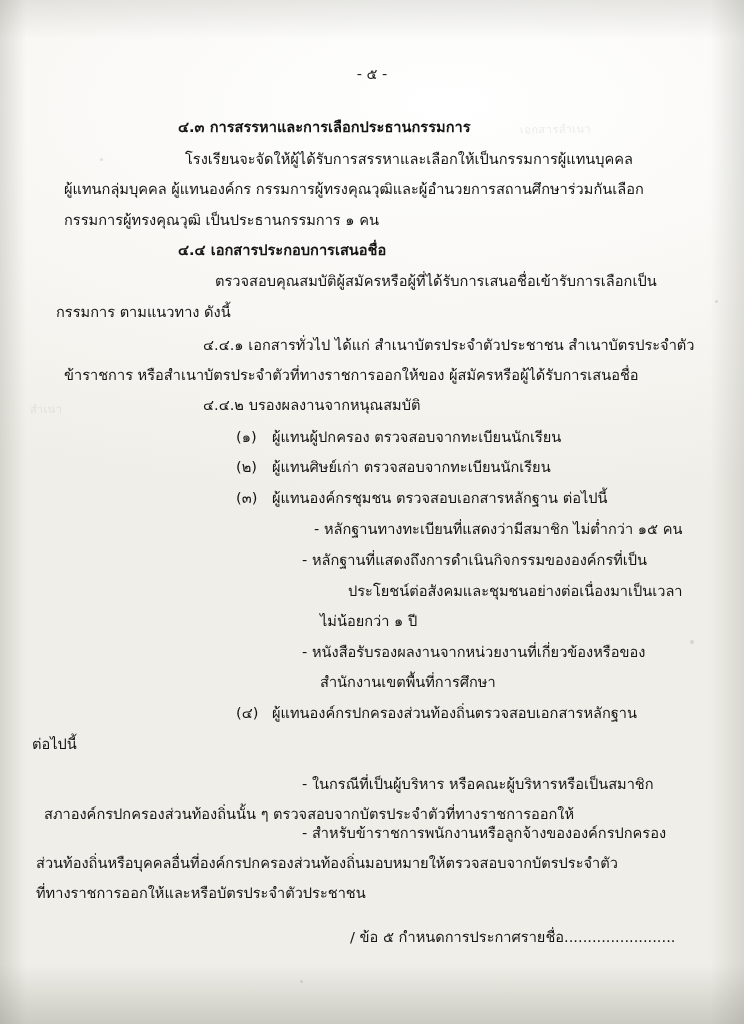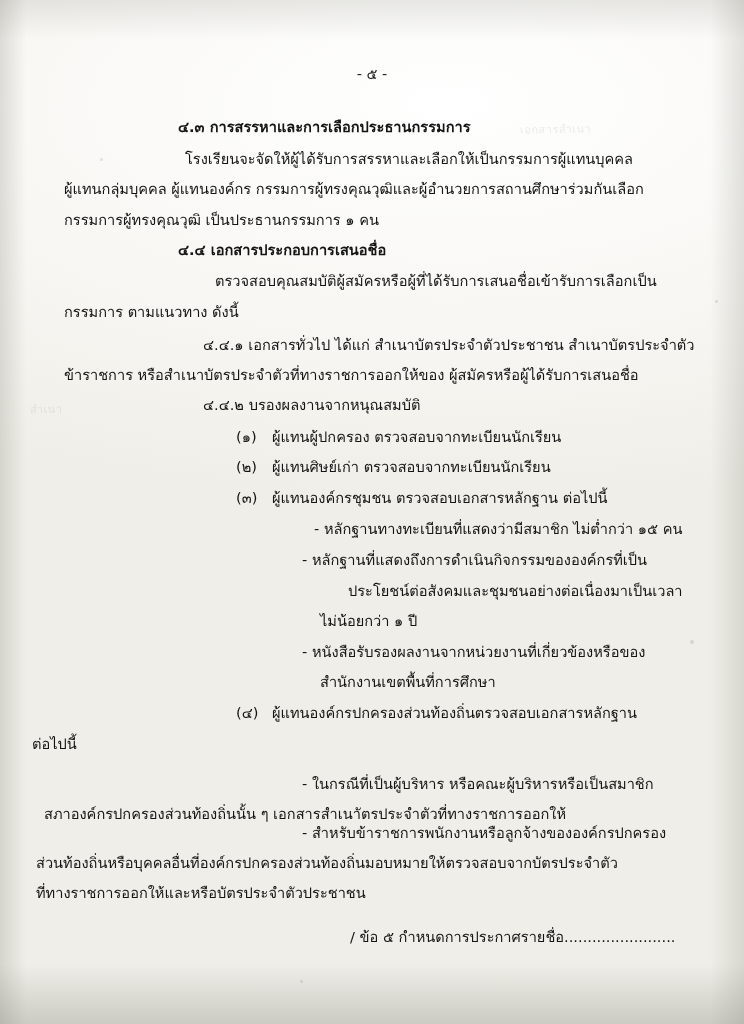--- a/index.html
+++ b/index.html
@@ -102,21 +102,21 @@
 
     <div class="page-number">- ๕ -</div>
 
     <div class="line bold" style="top:118px; left:178px;">๔.๓ การสรรหาและการเลือกประธานกรรมการ</div>
     <div class="line" style="top:150px; left:185px;text-align:center;">โรงเรียนจะจัดให้ผู้ได้รับการสรรหาและเลือกให้เป็นกรรมการผู้แทนบุคคล</div>
     <div class="line" style="top:180px; left:64px;">ผู้แทนกลุ่มบุคคล ผู้แทนองค์กร กรรมการผู้ทรงคุณวุฒิและผู้อำนวยการสถานศึกษาร่วมกันเลือก</div>
     <div class="line" style="top:211px; left:64px;">กรรมการผู้ทรงคุณวุฒิ  เป็นประธานกรรมการ   ๑   คน</div>
 
     <div class="line bold" style="top:241px; left:178px;">๔.๔ เอกสารประกอบการเสนอชื่อ</div>
     <div class="line" style="top:272px; left:215px;">ตรวจสอบคุณสมบัติผู้สมัครหรือผู้ที่ได้รับการเสนอชื่อเข้ารับการเลือกเป็น</div>
-    <div class="line" style="top:303px; left:64px;text-align:right;">กรรมการ ตามแนวทาง ดังนี้</div>
+    <div class="line" style="top:303px; left:56px;text-align:right;">กรรมการ ตามแนวทาง ดังนี้</div>
 
     <div class="line" style="top:336px; left:203px;">๔.๔.๑ เอกสารทั่วไป ได้แก่ สำเนาบัตรประจำตัวประชาชน สำเนาบัตรประจำตัว</div>
     <div class="line" style="top:366px; left:64px;">ข้าราชการ หรือสำเนาบัตรประจำตัวที่ทางราชการออกให้ของ  ผู้สมัครหรือผู้ได้รับการเสนอชื่อ</div>
 
     <div class="line" style="top:396px; left:203px;">๔.๔.๒ บรองผลงานจากหนุณสมบัติ</div>
 
     <div class="line" style="top:428px; left:236px;">(๑)</div>
     <div class="line" style="top:428px; left:272px;">ผู้แทนผู้ปกครอง ตรวจสอบจากทะเบียนนักเรียน</div>
 
     <div class="line" style="top:458px; left:236px;">(๒)</div>
@@ -132,21 +132,21 @@
     <div class="line" style="top:612px; left:320px;">ไม่น้อยกว่า ๑ ปี</div>
 
     <div class="line" style="top:643px; left:302px;">- หนังสือรับรองผลงานจากหน่วยงานที่เกี่ยวข้องหรือของ</div>
     <div class="line" style="top:673px; left:320px;">สำนักงานเขตพื้นที่การศึกษา</div>
 
     <div class="line" style="top:704px; left:236px;">(๔)</div>
     <div class="line" style="top:704px; left:272px;">ผู้แทนองค์กรปกครองส่วนท้องถิ่นตรวจสอบเอกสารหลักฐาน</div>
     <div class="line" style="top:735px; left:32px;">ต่อไปนี้</div>
 
     <div class="line" style="top:775px; left:302px;">- ในกรณีที่เป็นผู้บริหาร หรือคณะผู้บริหารหรือเป็นสมาชิก</div>
-    <div class="line" style="top:805px; left:44px;">สภาองค์กรปกครองส่วนท้องถิ่นนั้น ๆ เอกสารสำเนาัตรประจำตัวที่ทางราชการออกให้</div>
+    <div class="line" style="top:805px; left:44px;">สภาองค์กรปกครองส่วนท้องถิ่นนั้น ๆ ตรวจสอบจากบัตรประจำตัวที่ทางราชการออกให้</div>
 
     <div class="line" style="top:824px; left:302px;">- สำหรับข้าราชการพนักงานหรือลูกจ้างขององค์กรปกครอง</div>
     <div class="line" style="top:854px; left:36px;">ส่วนท้องถิ่นหรือบุคคลอื่นที่องค์กรปกครองส่วนท้องถิ่นมอบหมายให้ตรวจสอบจากบัตรประจำตัว</div>
     <div class="line" style="top:884px; left:36px;">ที่ทางราชการออกให้และหรือบัตรประจำตัวประชาชน</div>
 
     <div class="line" style="top:928px; left:350px;">/ ข้อ ๕  กำหนดการประกาศรายชื่อ........................</div>
 
   </div>
 </div>
 

